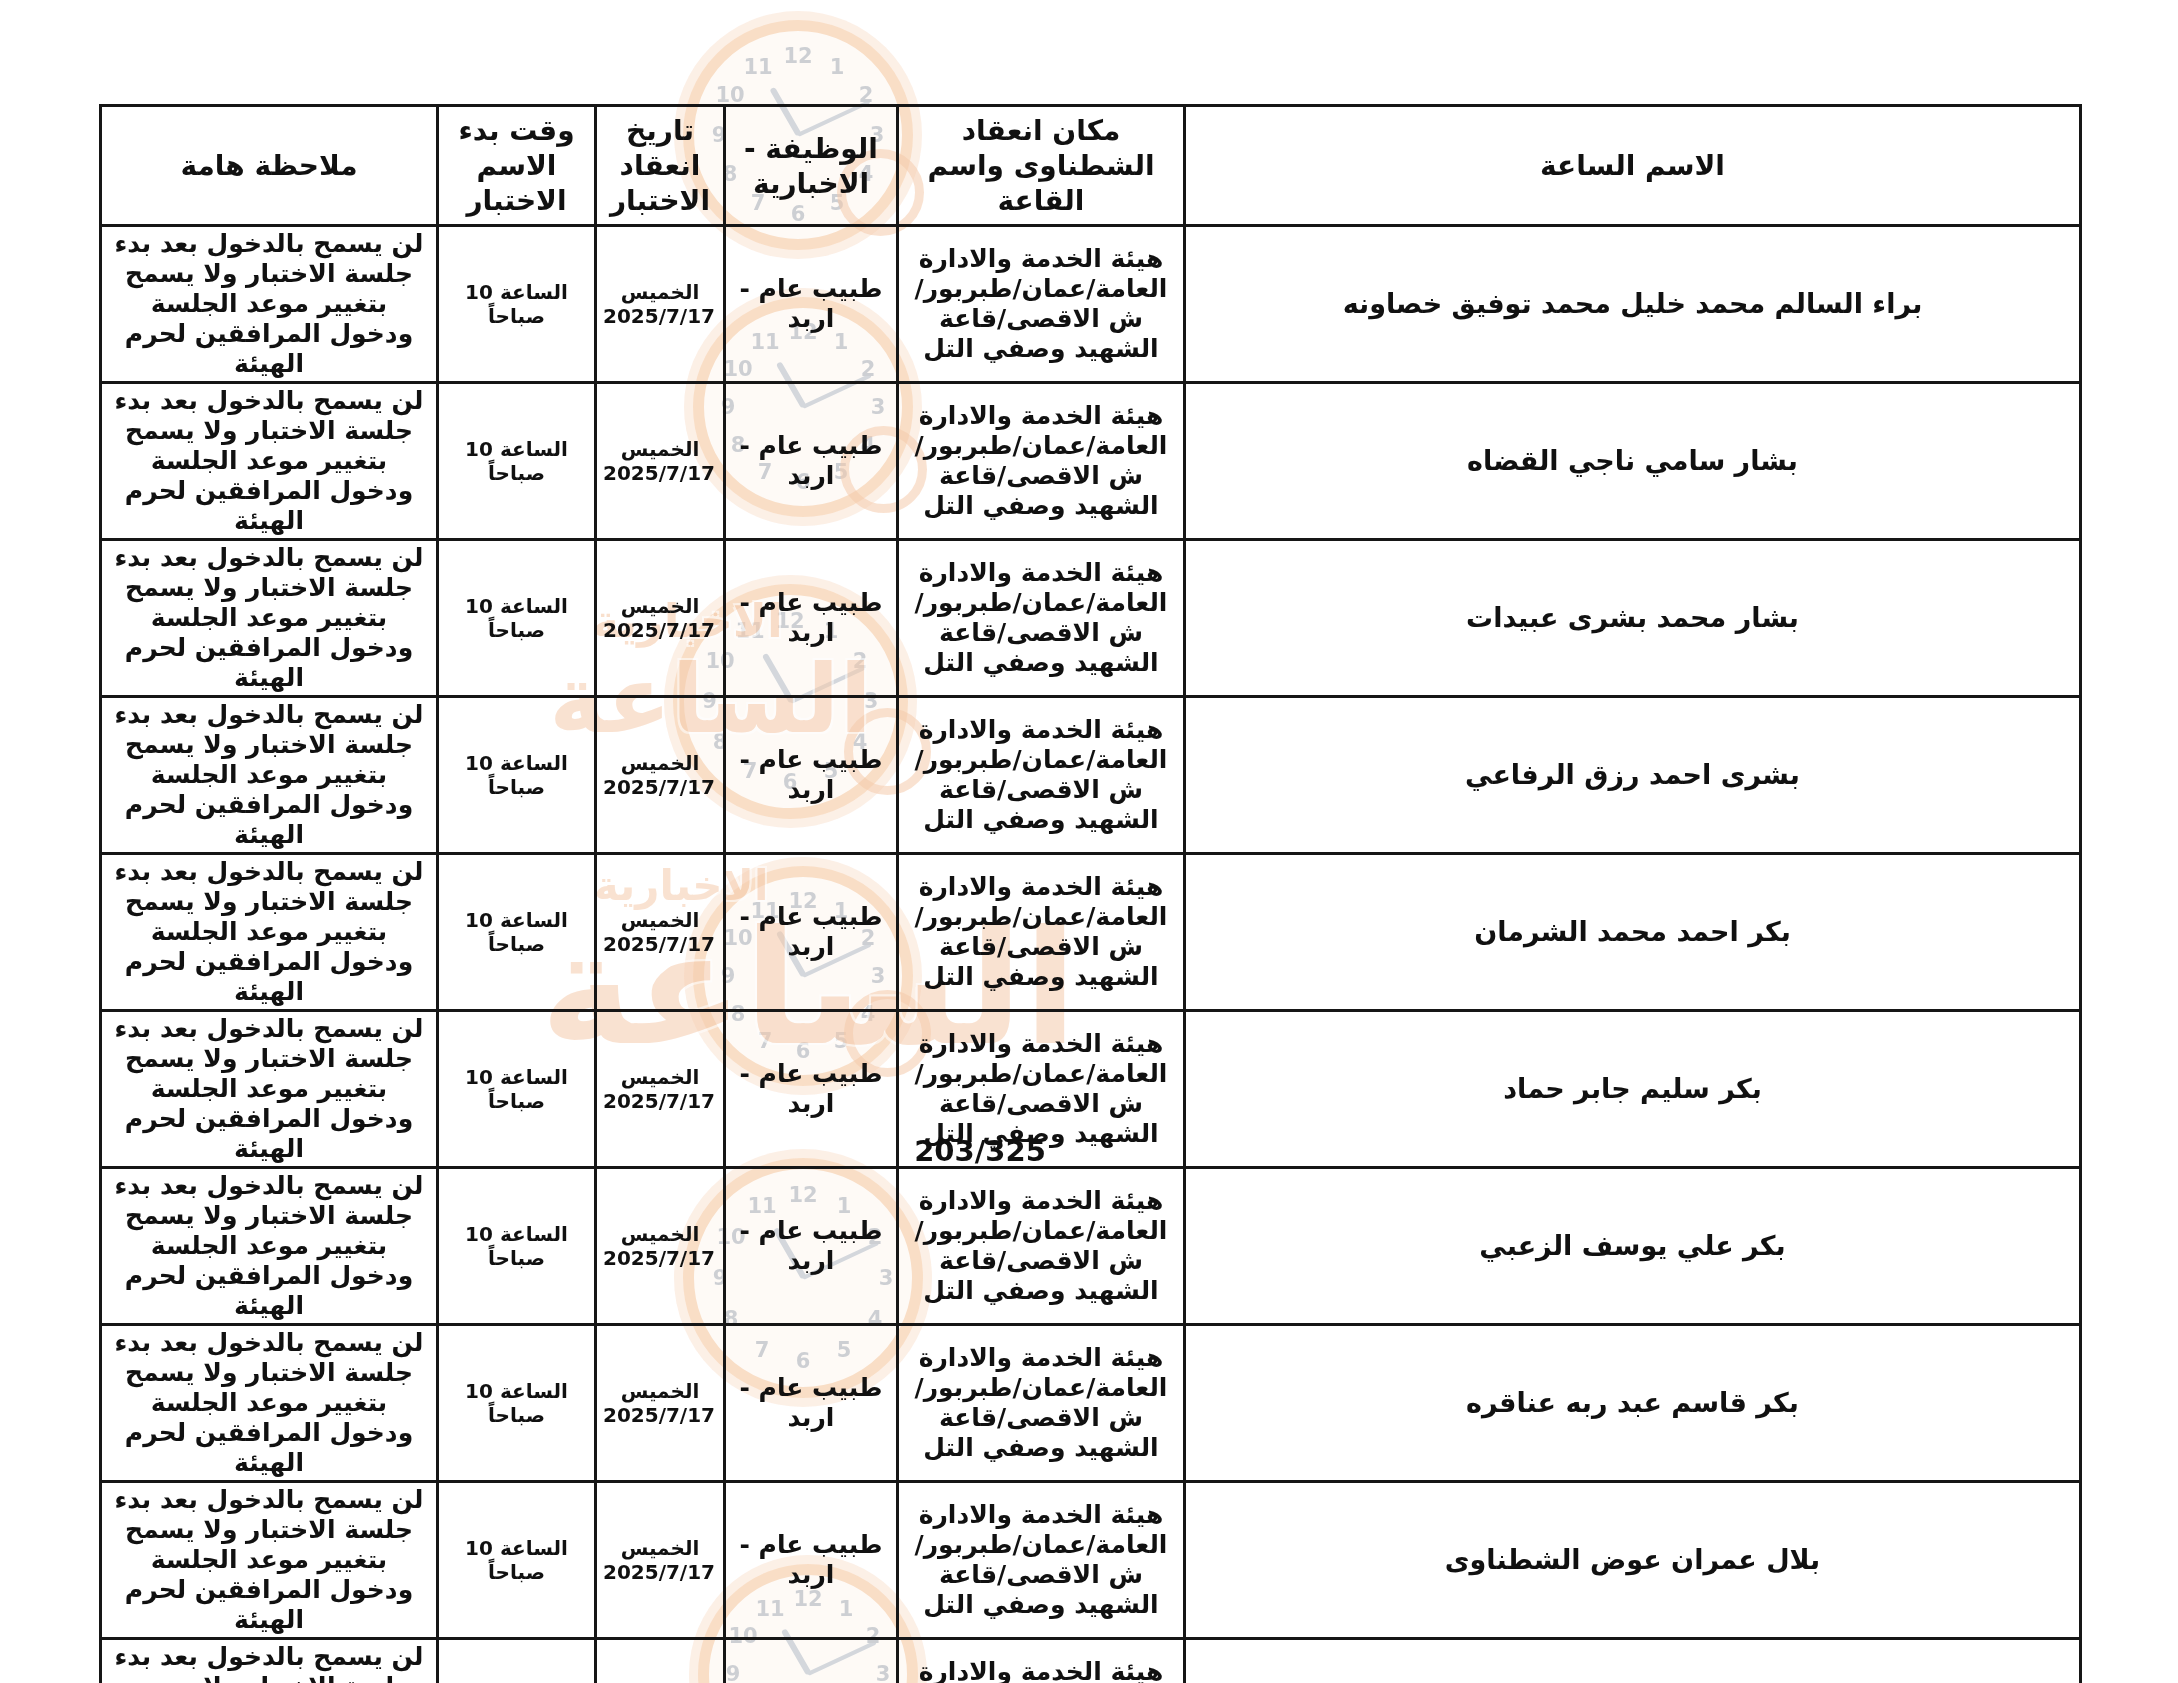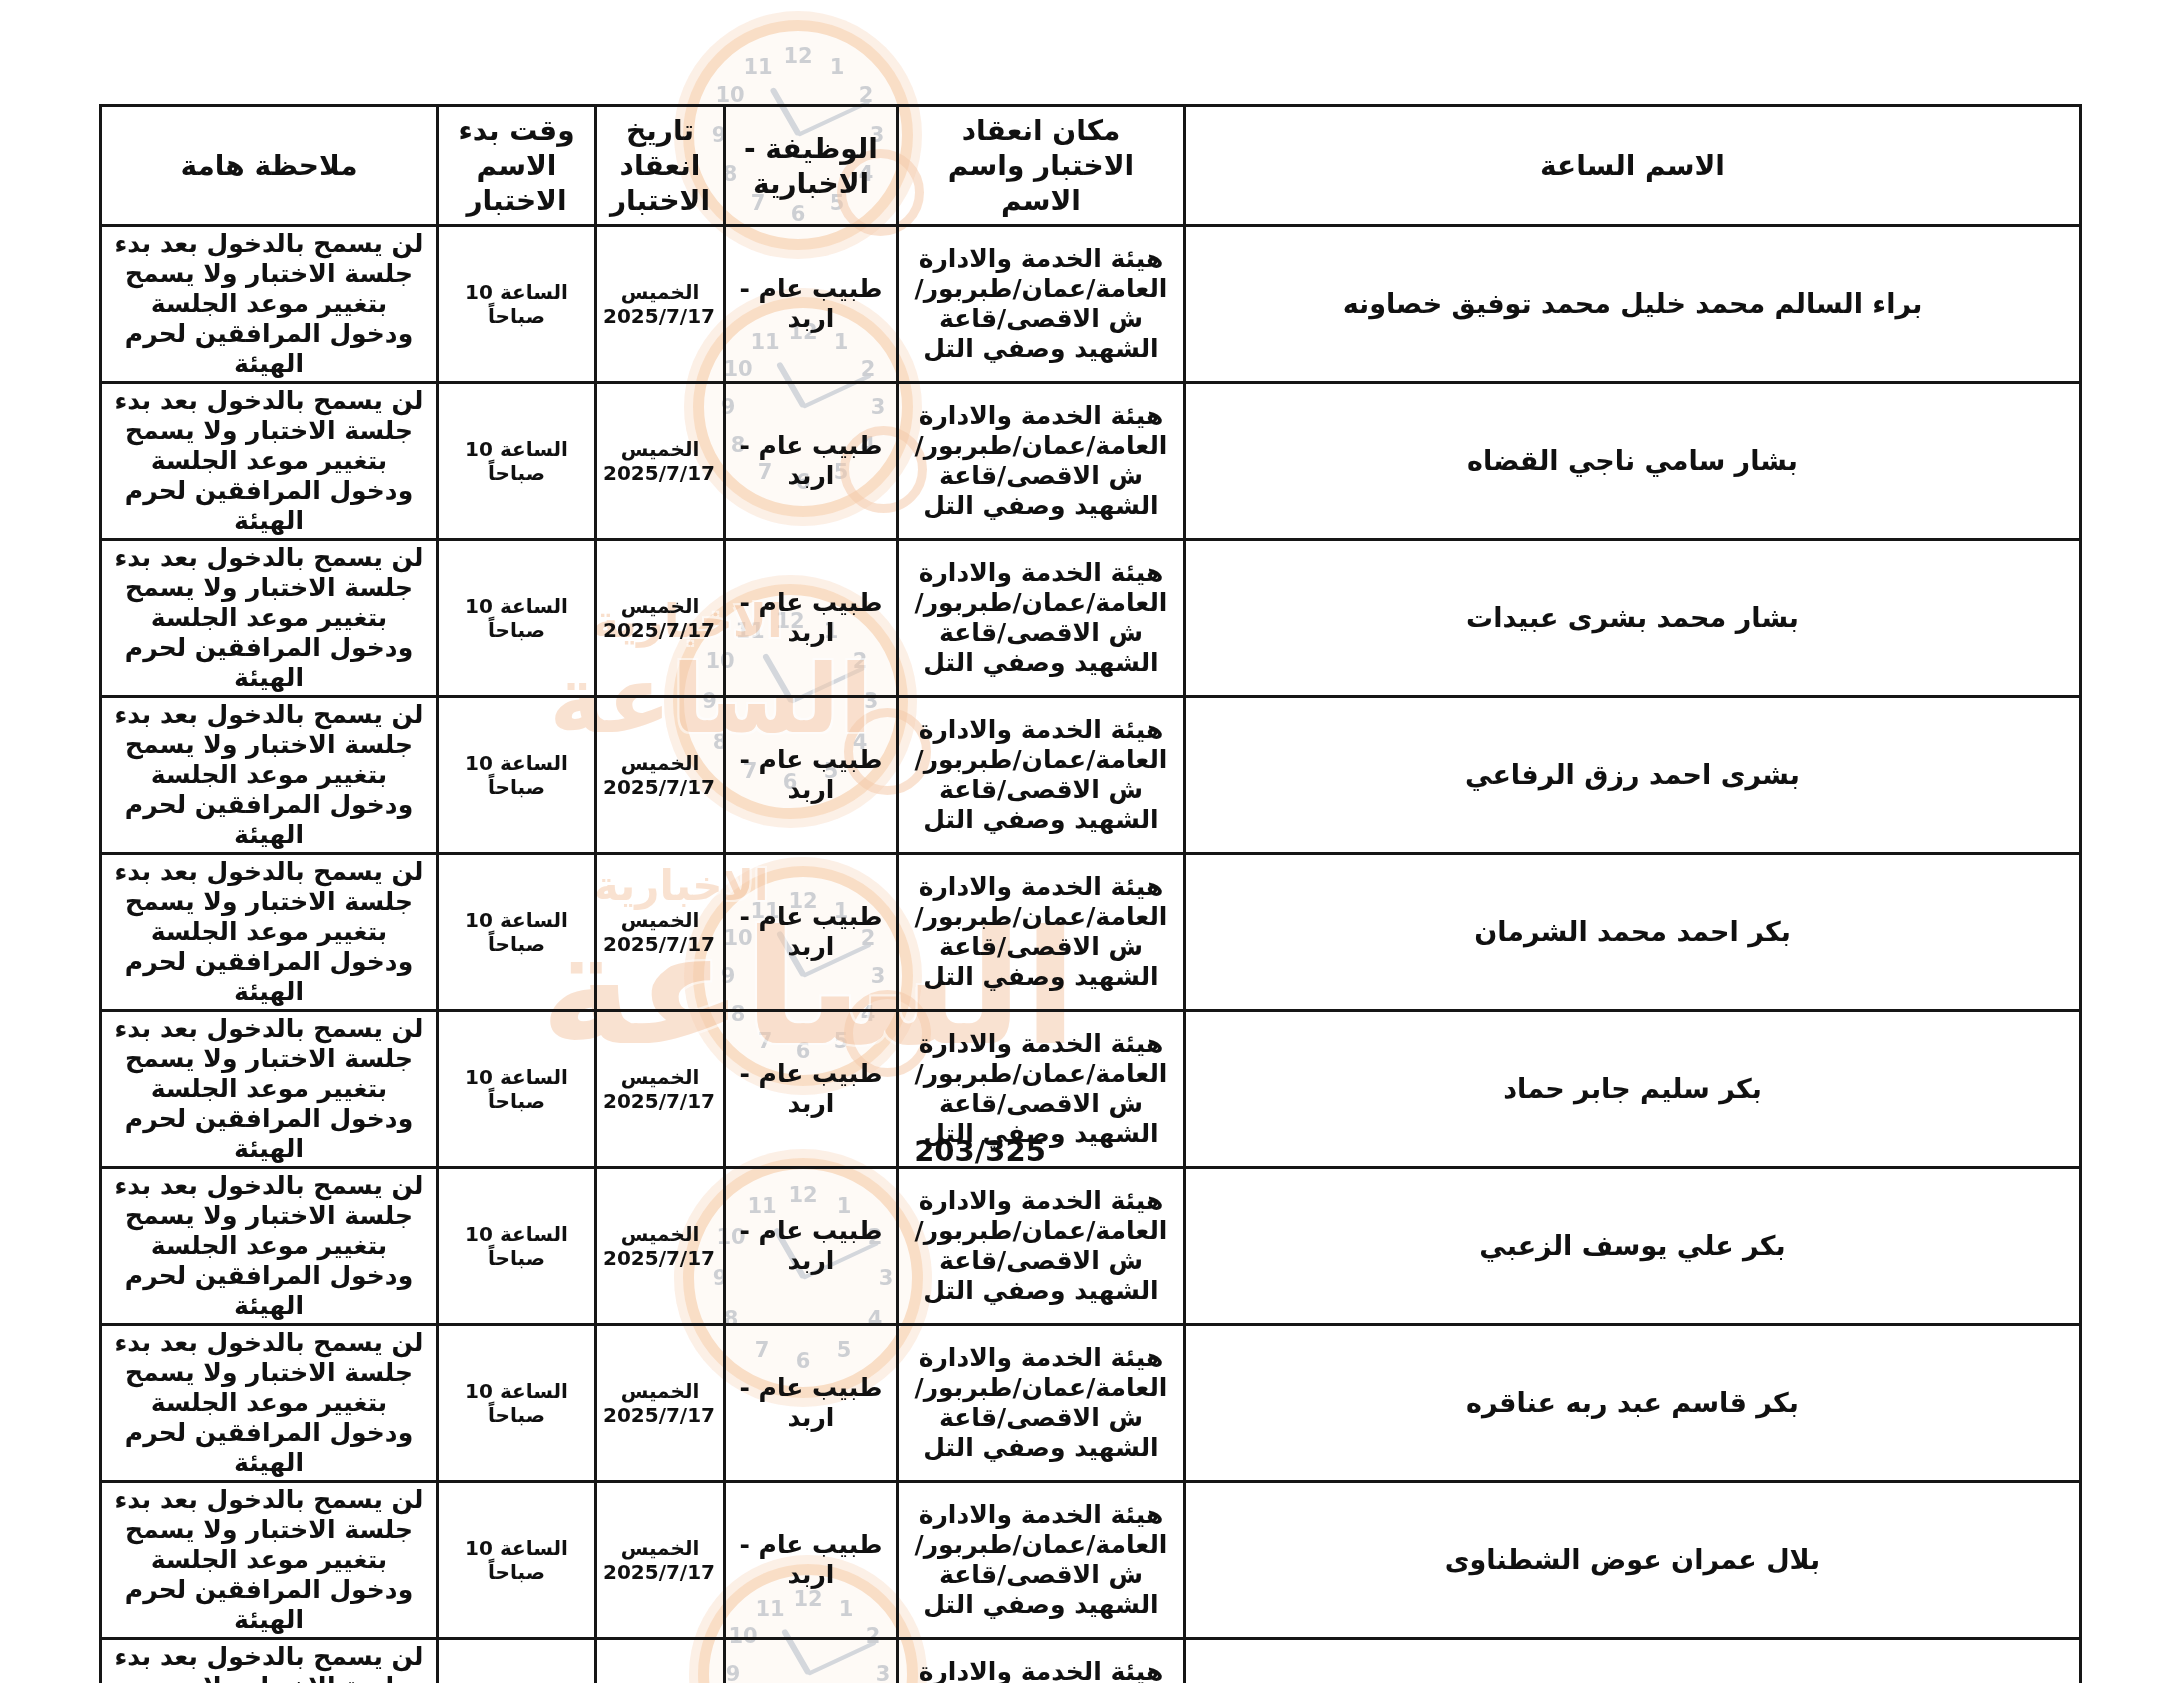--- a/index.html
+++ b/index.html
@@ -172,21 +172,21 @@
     <col style="width:896px">
     <col style="width:287px">
     <col style="width:173px">
     <col style="width:129px">
     <col style="width:158px">
     <col style="width:337px">
   </colgroup>
   <thead>
     <tr>
       <th class="col-name">الاسم الساعة</th>
-      <th class="col-location">مكان انعقاد الاختبار واسم الاسم</th>
+      <th class="col-location">مكان انعقاد الشطناوى واسم القاعة</th>
       <th class="col-job">الوظيفة - الاخبارية</th>
       <th class="col-date">تاريخ انعقاد الاختبار</th>
       <th class="col-time">وقت بدء الاسم الاختبار</th>
       <th class="col-note">ملاحظة هامة</th>
     </tr>
   </thead>
   <tbody>
       <tr>
         <td class="col-name">براء السالم محمد خليل محمد توفيق خصاونه</td>
         <td class="col-location">هيئة الخدمة والادارة العامة/عمان/طبربور/ش الاقصى/قاعة الشهيد وصفي التل</td>

